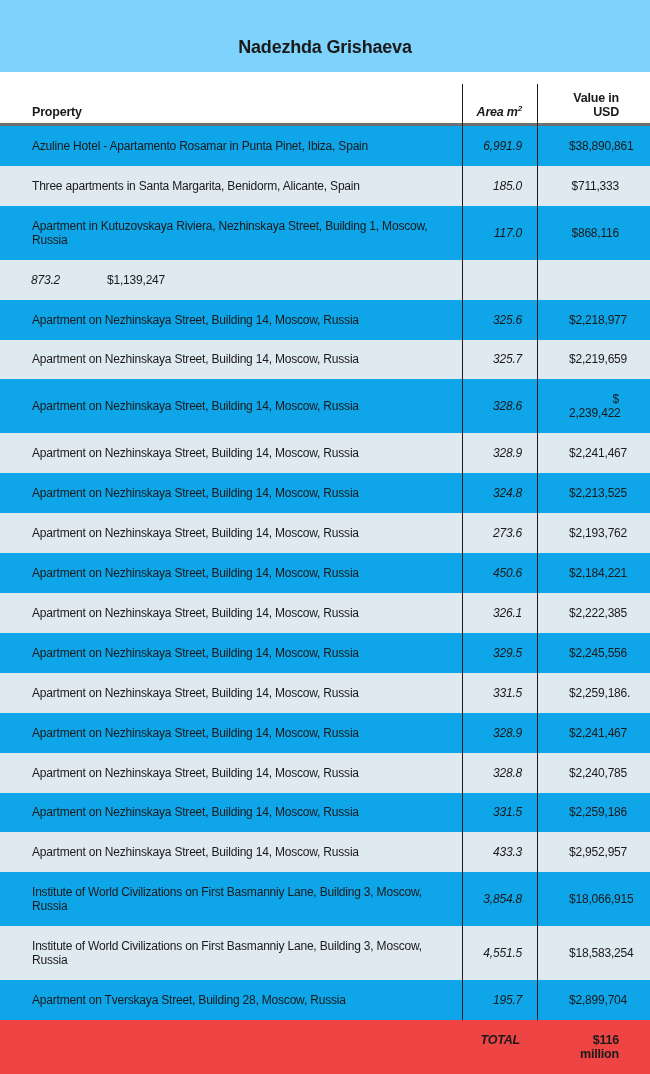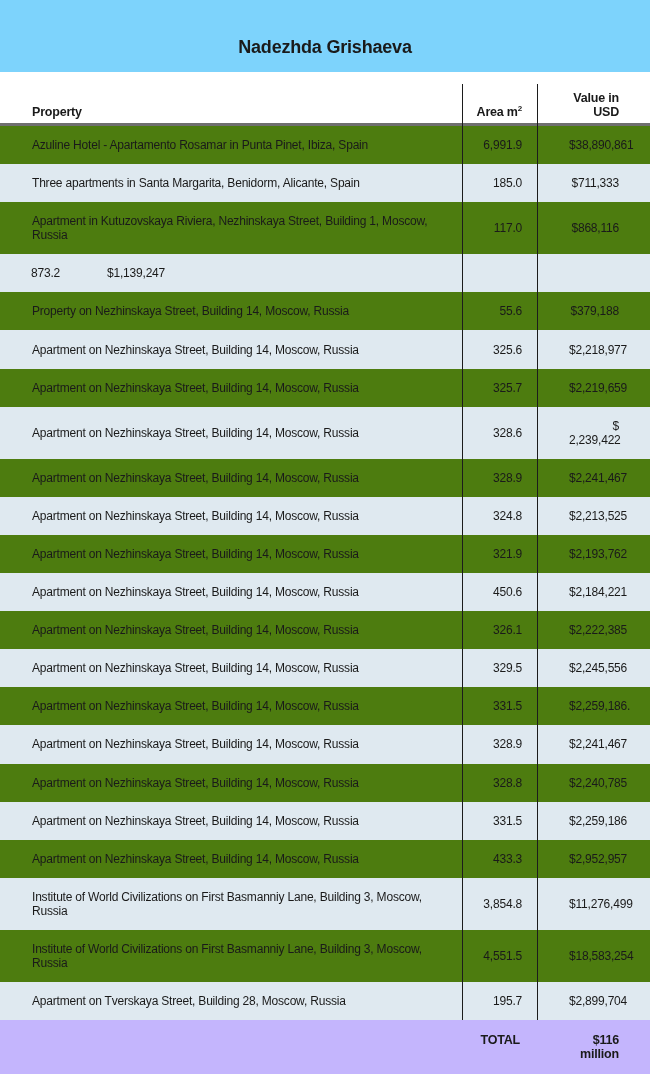--- a/index.html
+++ b/index.html
@@ -34,41 +34,41 @@
     background:#6f6f6f;
   }
   
   .rows{
     position:absolute;left:0;top:126px;width:650px;height:894px;
     display:flex;flex-direction:column;
   }
   .row{
     flex:1 1 auto;
     display:flex;align-items:center;
-    background:#4d7c0f;
+    background:#0ea5e9;
     font-size:12px;letter-spacing:-0.2px;
   }
   .row:nth-child(even){background:#dfe9f0;}
   
   .cell{box-sizing:border-box;}
   .cell.property{width:462px;padding-left:32px;padding-right:10px;text-align:left;}
-  .cell.area{width:75px;padding-right:15px;text-align:right;}
+  .cell.area{width:75px;padding-right:15px;text-align:right;font-style:italic;}
   .cell.value{width:113px;padding-right:31px;text-align:right;padding-left:32px;}
   
   .vline{
     position:absolute;top:84px;width:1px;height:936px;
     background:#1c1c1c;z-index:3;
   }
   .vline-1{left:462px;}
   .vline-2{left:537px;}
   
   .total-row{
     position:absolute;left:0;top:1020px;width:650px;height:54px;
     display:flex;align-items:flex-start;
-    background:#c4b5fd;
+    background:#ef4444;
     font-weight:bold;font-size:12.5px;letter-spacing:-0.2px;
   }
   .total-row .cell{padding-top:13px;}
   .total-row .cell.area{padding-right:17px;}
   sup{font-size:8px;vertical-align:super;line-height:0;}
 </style>
 </head>
 <body>
 
 <div class="page">
@@ -102,25 +102,20 @@
     <div class="cell property">Apartment in Kutuzovskaya Riviera, Nezhinskaya Street, Building 1, Moscow, Russia</div>
     <div class="cell area">117.0</div>
     <div class="cell value">$868,116</div>
   </div>
 
   <div class="row">
     <div class="cell area">873.2</div>
     <div class="cell value">$1,139,247</div>
   </div>
 
-  <div class="row">
-    <div class="cell property">Property on Nezhinskaya Street, Building 14, Moscow, Russia</div>
-    <div class="cell area">55.6</div>
-    <div class="cell value">$379,188</div>
-  </div>
 
   <div class="row">
     <div class="cell property">Apartment on Nezhinskaya Street, Building 14, Moscow, Russia</div>
     <div class="cell area">325.6</div>
     <div class="cell value">$2,218,977</div>
   </div>
 
   <div class="row">
     <div class="cell property">Apartment on Nezhinskaya Street, Building 14, Moscow, Russia</div>
     <div class="cell area">325.7</div>
@@ -140,21 +135,21 @@
   </div>
 
   <div class="row">
     <div class="cell property">Apartment on Nezhinskaya Street, Building 14, Moscow, Russia</div>
     <div class="cell area">324.8</div>
     <div class="cell value">$2,213,525</div>
   </div>
 
   <div class="row">
     <div class="cell property">Apartment on Nezhinskaya Street, Building 14, Moscow, Russia</div>
-    <div class="cell area">321.9</div>
+    <div class="cell area">273.6</div>
     <div class="cell value">$2,193,762</div>
   </div>
 
   <div class="row">
     <div class="cell property">Apartment on Nezhinskaya Street, Building 14, Moscow, Russia</div>
     <div class="cell area">450.6</div>
     <div class="cell value">$2,184,221</div>
   </div>
 
   <div class="row">
@@ -195,21 +190,21 @@
 
   <div class="row">
     <div class="cell property">Apartment on Nezhinskaya Street, Building 14, Moscow, Russia</div>
     <div class="cell area">433.3</div>
     <div class="cell value">$2,952,957</div>
   </div>
 
   <div class="row">
     <div class="cell property">Institute of World Civilizations on First Basmanniy Lane, Building 3, Moscow, Russia</div>
     <div class="cell area">3,854.8</div>
-    <div class="cell value">$11,276,499</div>
+    <div class="cell value">$18,066,915</div>
   </div>
 
   <div class="row">
     <div class="cell property">Institute of World Civilizations on First Basmanniy Lane, Building 3, Moscow, Russia</div>
     <div class="cell area">4,551.5</div>
     <div class="cell value">$18,583,254</div>
   </div>
 
   <div class="row">
     <div class="cell property">Apartment on Tverskaya Street, Building 28, Moscow, Russia</div>

